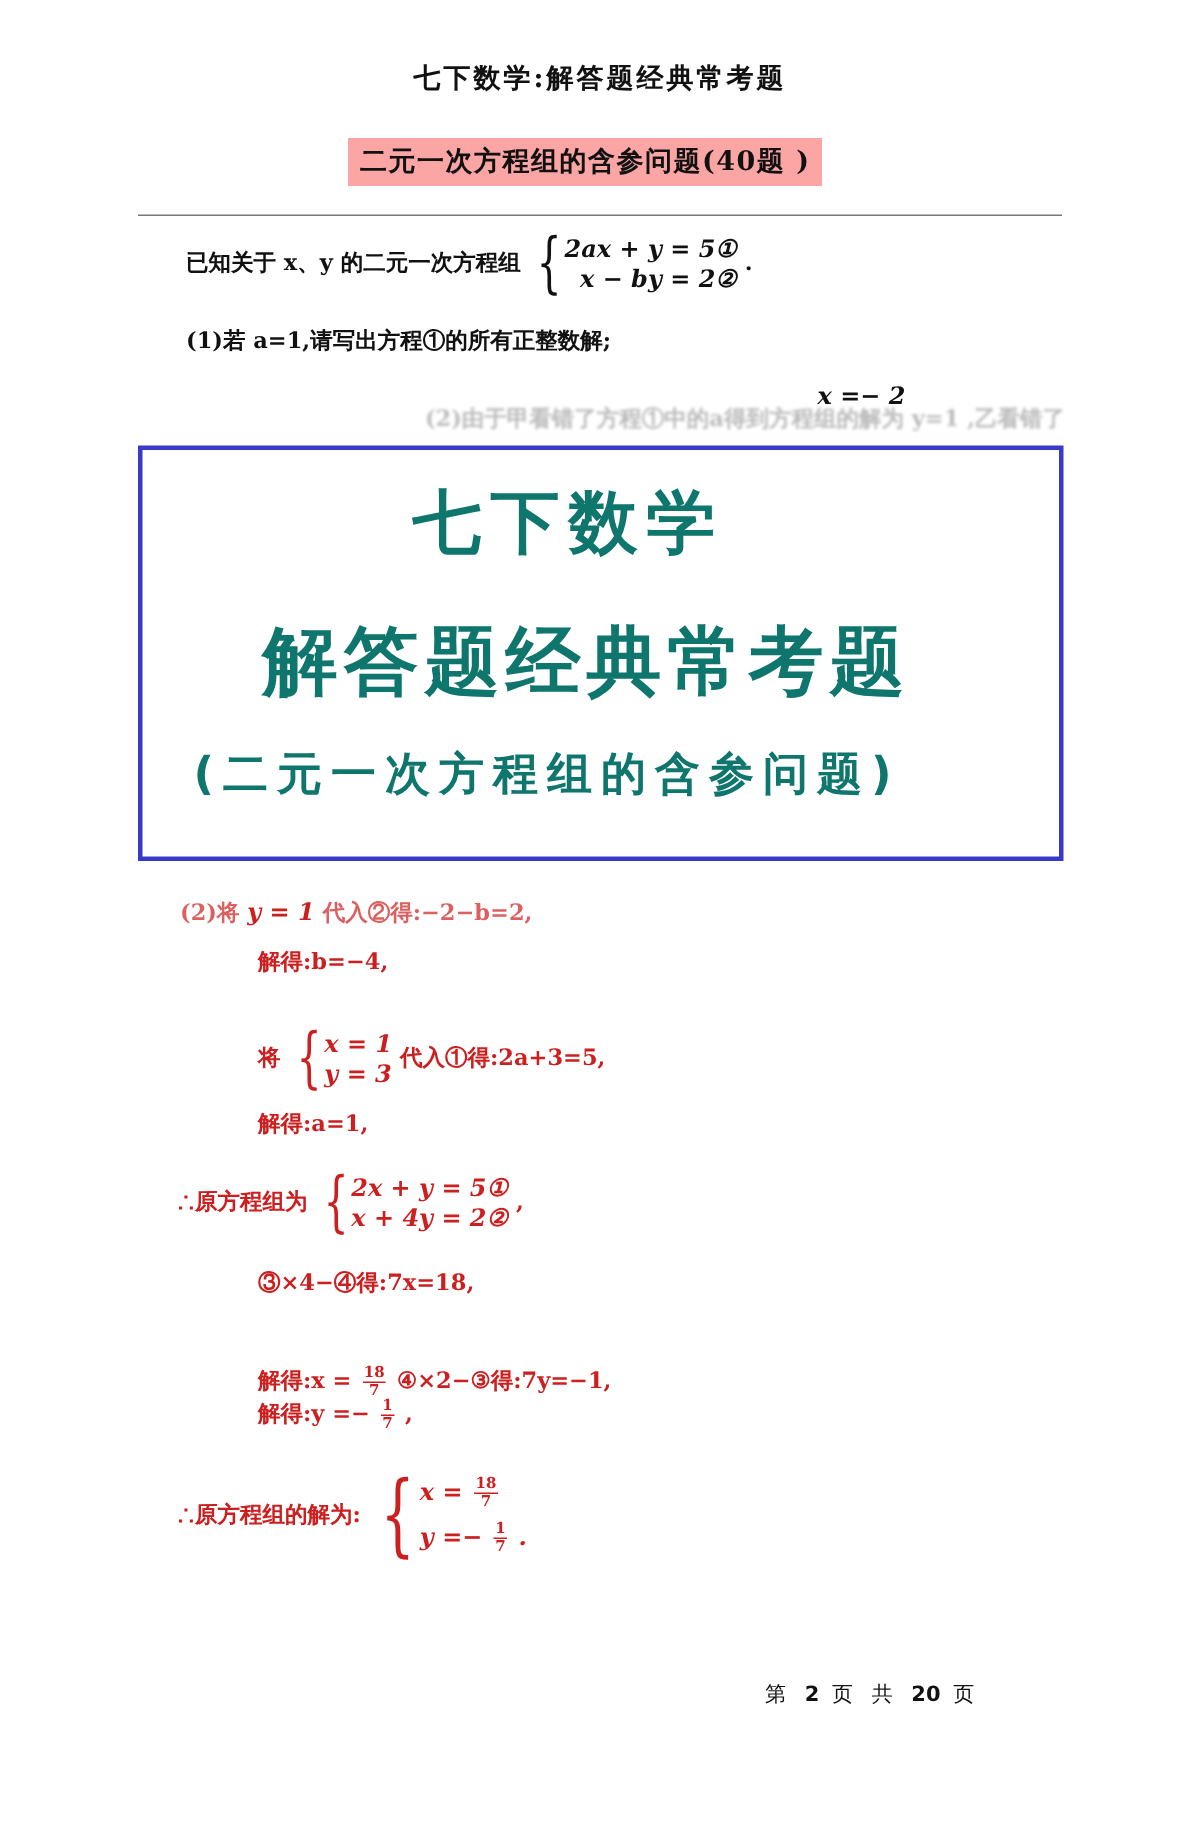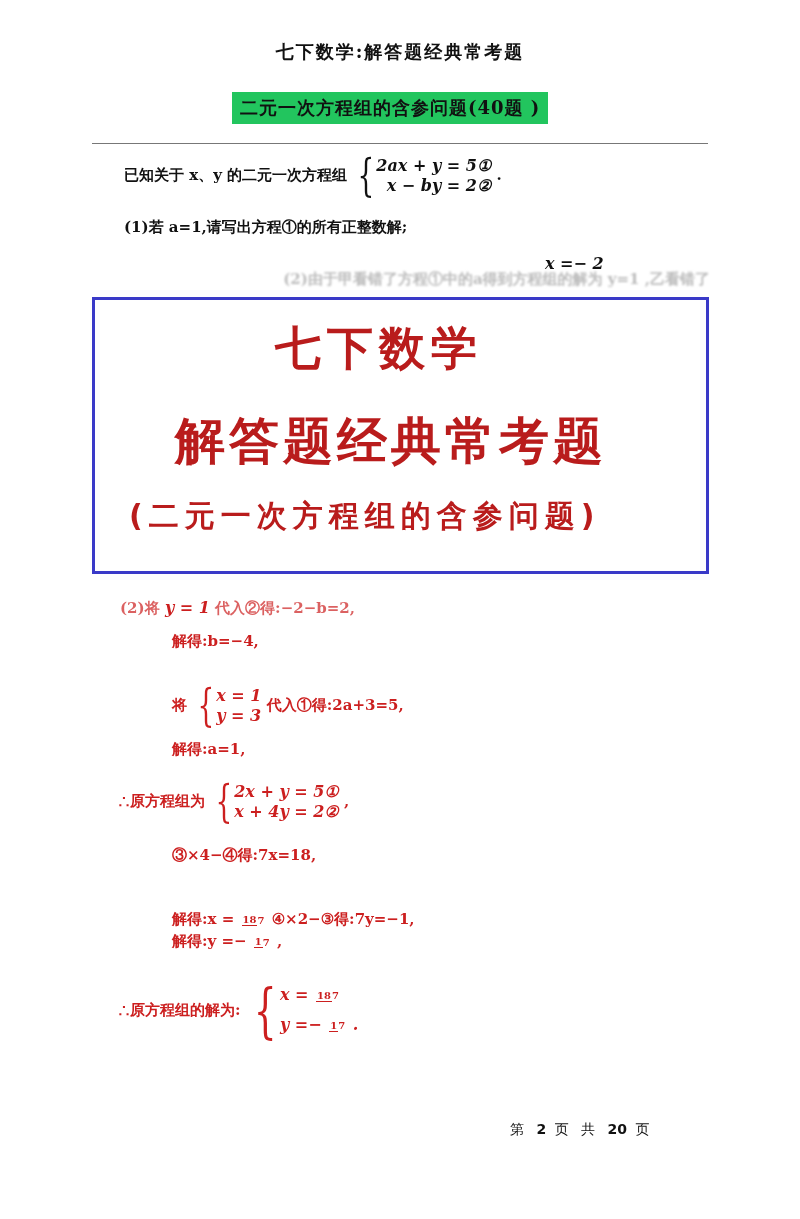--- a/index.html
+++ b/index.html
@@ -1,35 +1,35 @@
 <!DOCTYPE html>
 <html><head>
 <meta charset="utf-8">
 <style>
   html, body { margin:0; padding:0; background:#ffffff; }
   body { width:800px; height:1219px; position:relative; overflow:hidden;
          font-family:"DejaVu Serif", "Liberation Serif", serif; color:#111; }
   .abs { position:absolute; }
   .title { left:0; width:800px; top:40px; text-align:center; font-size:18px; font-weight:bold; letter-spacing:2px; }
-  .subtitle { top:92px; left:232px; height:32px; line-height:32px; background:#22c55e; font-size:18px; font-weight:bold; padding:0 8px; letter-spacing:1px; }
+  .subtitle { top:92px; left:232px; height:32px; line-height:32px; background:#fca5a5; font-size:18px; font-weight:bold; padding:0 8px; letter-spacing:1px; }
   .rule { left:92px; top:143px; width:616px; height:1px; background:#777; }
   .q-text { font-size:15px; font-weight:bold;text-align:right; }
   .math { font-family:"DejaVu Serif", serif; font-weight:bold; }
   .brace-sys { display:inline-flex; align-items:center; vertical-align:middle; }
   .brace { font-size:44px; line-height:44px; font-weight:normal; transform:scaleX(0.6); margin-right:-4px; }
   .sys-lines { display:flex; flex-direction:column; font-size:16px; line-height:20px; font-style:italic; font-weight:bold; }
   .faded { color:#bbb; filter:blur(1.2px); }
   .overlay { left:92px; top:297px; width:617px; height:277px; border:3px solid #3a3ac8; background:#fff; box-sizing:border-box; }
-  .ov1, .ov2, .ov3 { position:absolute; color:#b91c1c; font-family:"DejaVu Sans", sans-serif; font-weight:bold; }
+  .ov1, .ov2, .ov3 { position:absolute; color:#0f766e; font-family:"DejaVu Sans", sans-serif; font-weight:bold; }
   .ov1 { left:180px; top:18px; font-size:46px; letter-spacing:6px; }
   .ov2 { left:80px; top:108px; font-size:50px; letter-spacing:4px; }
   .ov3 { left:34px; top:196px; font-size:30px; letter-spacing:6px; }
   .red { color:#cc1f1f; font-weight:bold; font-size:15px; }
   .red .sys-lines { font-size:16px; }
-  .frac { display:inline-flex; flex-direction:row; align-items:center; font-size:10px; line-height:11px; vertical-align:middle; margin:0 2px; }
+  .frac { display:inline-flex; flex-direction:column; align-items:center; font-size:10px; line-height:11px; vertical-align:middle; margin:0 2px; }
   .frac .num { border-bottom:1px solid #cc1f1f; padding:0 1px; }
   .footer { left:510px; top:1121px; font-size:14px; font-family:"DejaVu Sans", sans-serif; letter-spacing:4px; }
   .footer b { letter-spacing:0; }
 </style>
 </head>
 <body>
 
 <div class="abs title">七下数学:解答题经典常考题</div>
 <div class="abs subtitle">二元一次方程组的含参问题(40题 )</div>
 <div class="abs rule"></div>

